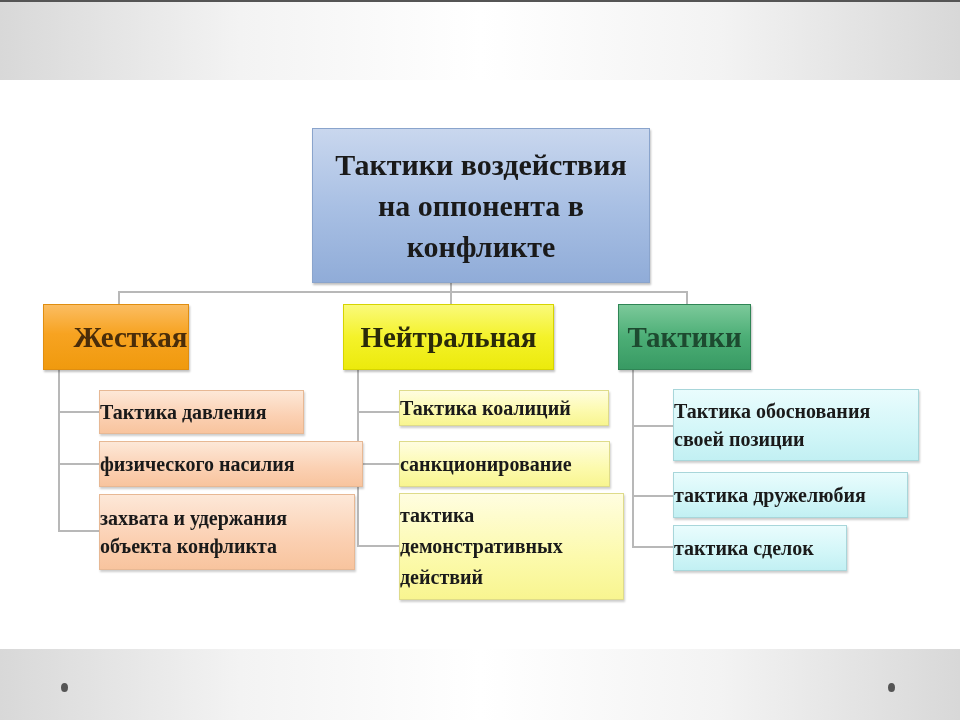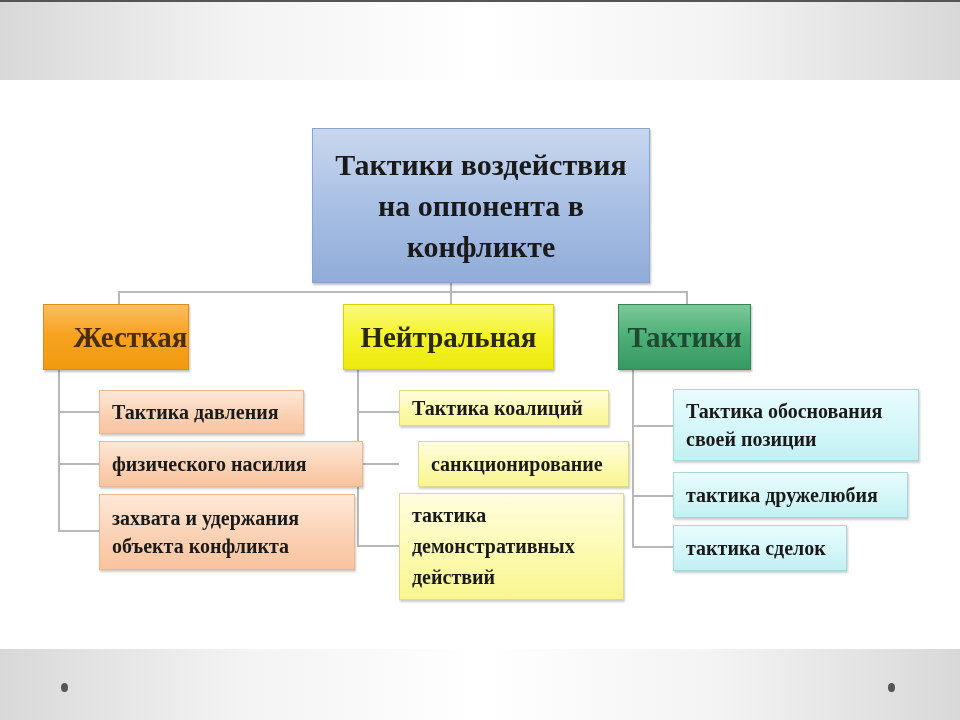--- a/index.html
+++ b/index.html
@@ -38,21 +38,21 @@
     .cat-hard { left: 43px; width: 146px;
       background: linear-gradient(180deg, #fbbd62 0%, #f7a321 45%, #f09a0e 100%);
       color: #4a2d0a; border: 1px solid #e08e10; padding-left: 29px; }
     .cat-neutral { left: 343px; width: 211px;
       background: linear-gradient(180deg, #fafa7a 0%, #f4f22a 50%, #ecea0c 100%);
       color: #2a2a0a; border: 1px solid #d6d400; }
     .cat-soft { left: 618px; width: 133px;
       background: linear-gradient(180deg, #7cc99a 0%, #4cae76 50%, #389a63 100%);
       color: #1d4a30; border: 1px solid #2f8555; }
     .item {
-      font-size: 20px; line-height: 28px; padding: 0 12px;
+      font-size: 20px; line-height: 28px; padding: 0 0;
       box-shadow: 1px 2px 2px rgba(0,0,0,0.2);
     }
     .item-hard { background: linear-gradient(180deg, #fde8d8 0%, #fbd0b2 60%, #f8c49e 100%); border: 1px solid #e7b894; }
     .item-neutral { background: linear-gradient(180deg, #fffde0 0%, #fcfaac 60%, #f8f590 100%); border: 1px solid #dedb8a; }
     .item-soft { background: linear-gradient(180deg, #e9fcfd 0%, #d2f6f8 60%, #c2f0f3 100%); border: 1px solid #a8d6da; }
   </style>
 </head>
 <body>
 
 <div class="band band-top"></div>
@@ -100,21 +100,21 @@
 <div class="box item item-hard" style="left:99px; top:441px; width:264px; height:46px;">
   <span>физического насилия</span>
 </div>
 <div class="box item item-hard" style="left:99px; top:494px; width:256px; height:76px;">
   <span>захвата и удержания объекта конфликта</span>
 </div>
 
 <div class="box item item-neutral" style="left:399px; top:390px; width:210px; height:36px;">
   <span>Тактика коалиций</span>
 </div>
-<div class="box item item-neutral" style="left:418px; top:441px; width:211px; height:46px;">
+<div class="box item item-neutral" style="left:399px; top:441px; width:211px; height:46px;">
   <span>санкционирование</span>
 </div>
 <div class="box item item-neutral" style="left:399px; top:493px; width:225px; height:107px;">
   <span style="line-height:31px;">тактика демонстративных действий</span>
 </div>
 
 <div class="box item item-soft" style="left:673px; top:389px; width:246px; height:72px;">
   <span>Тактика обоснования своей позиции</span>
 </div>
 <div class="box item item-soft" style="left:673px; top:472px; width:235px; height:46px;">

